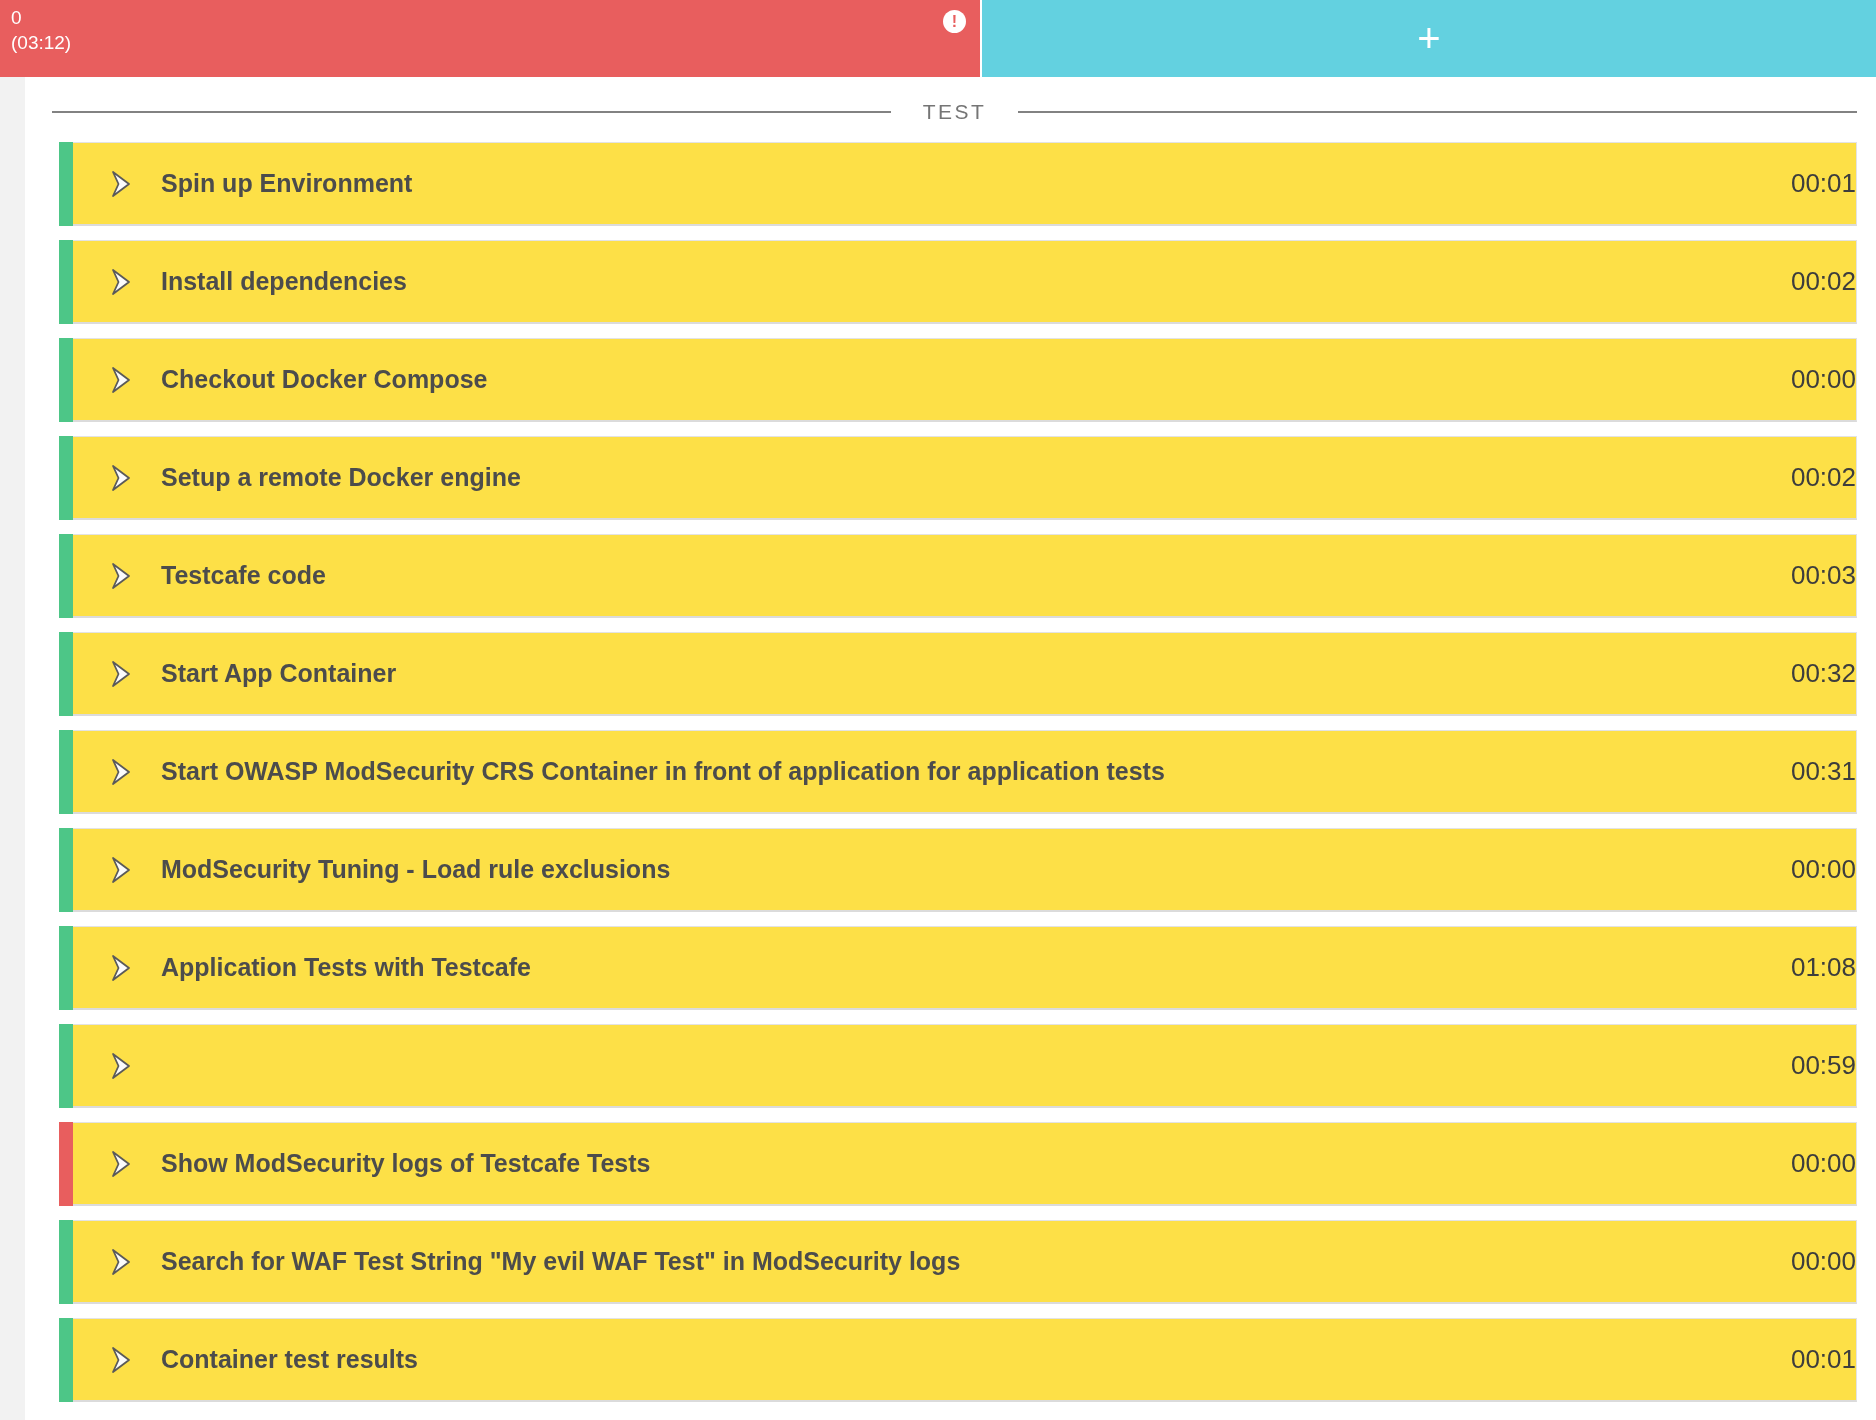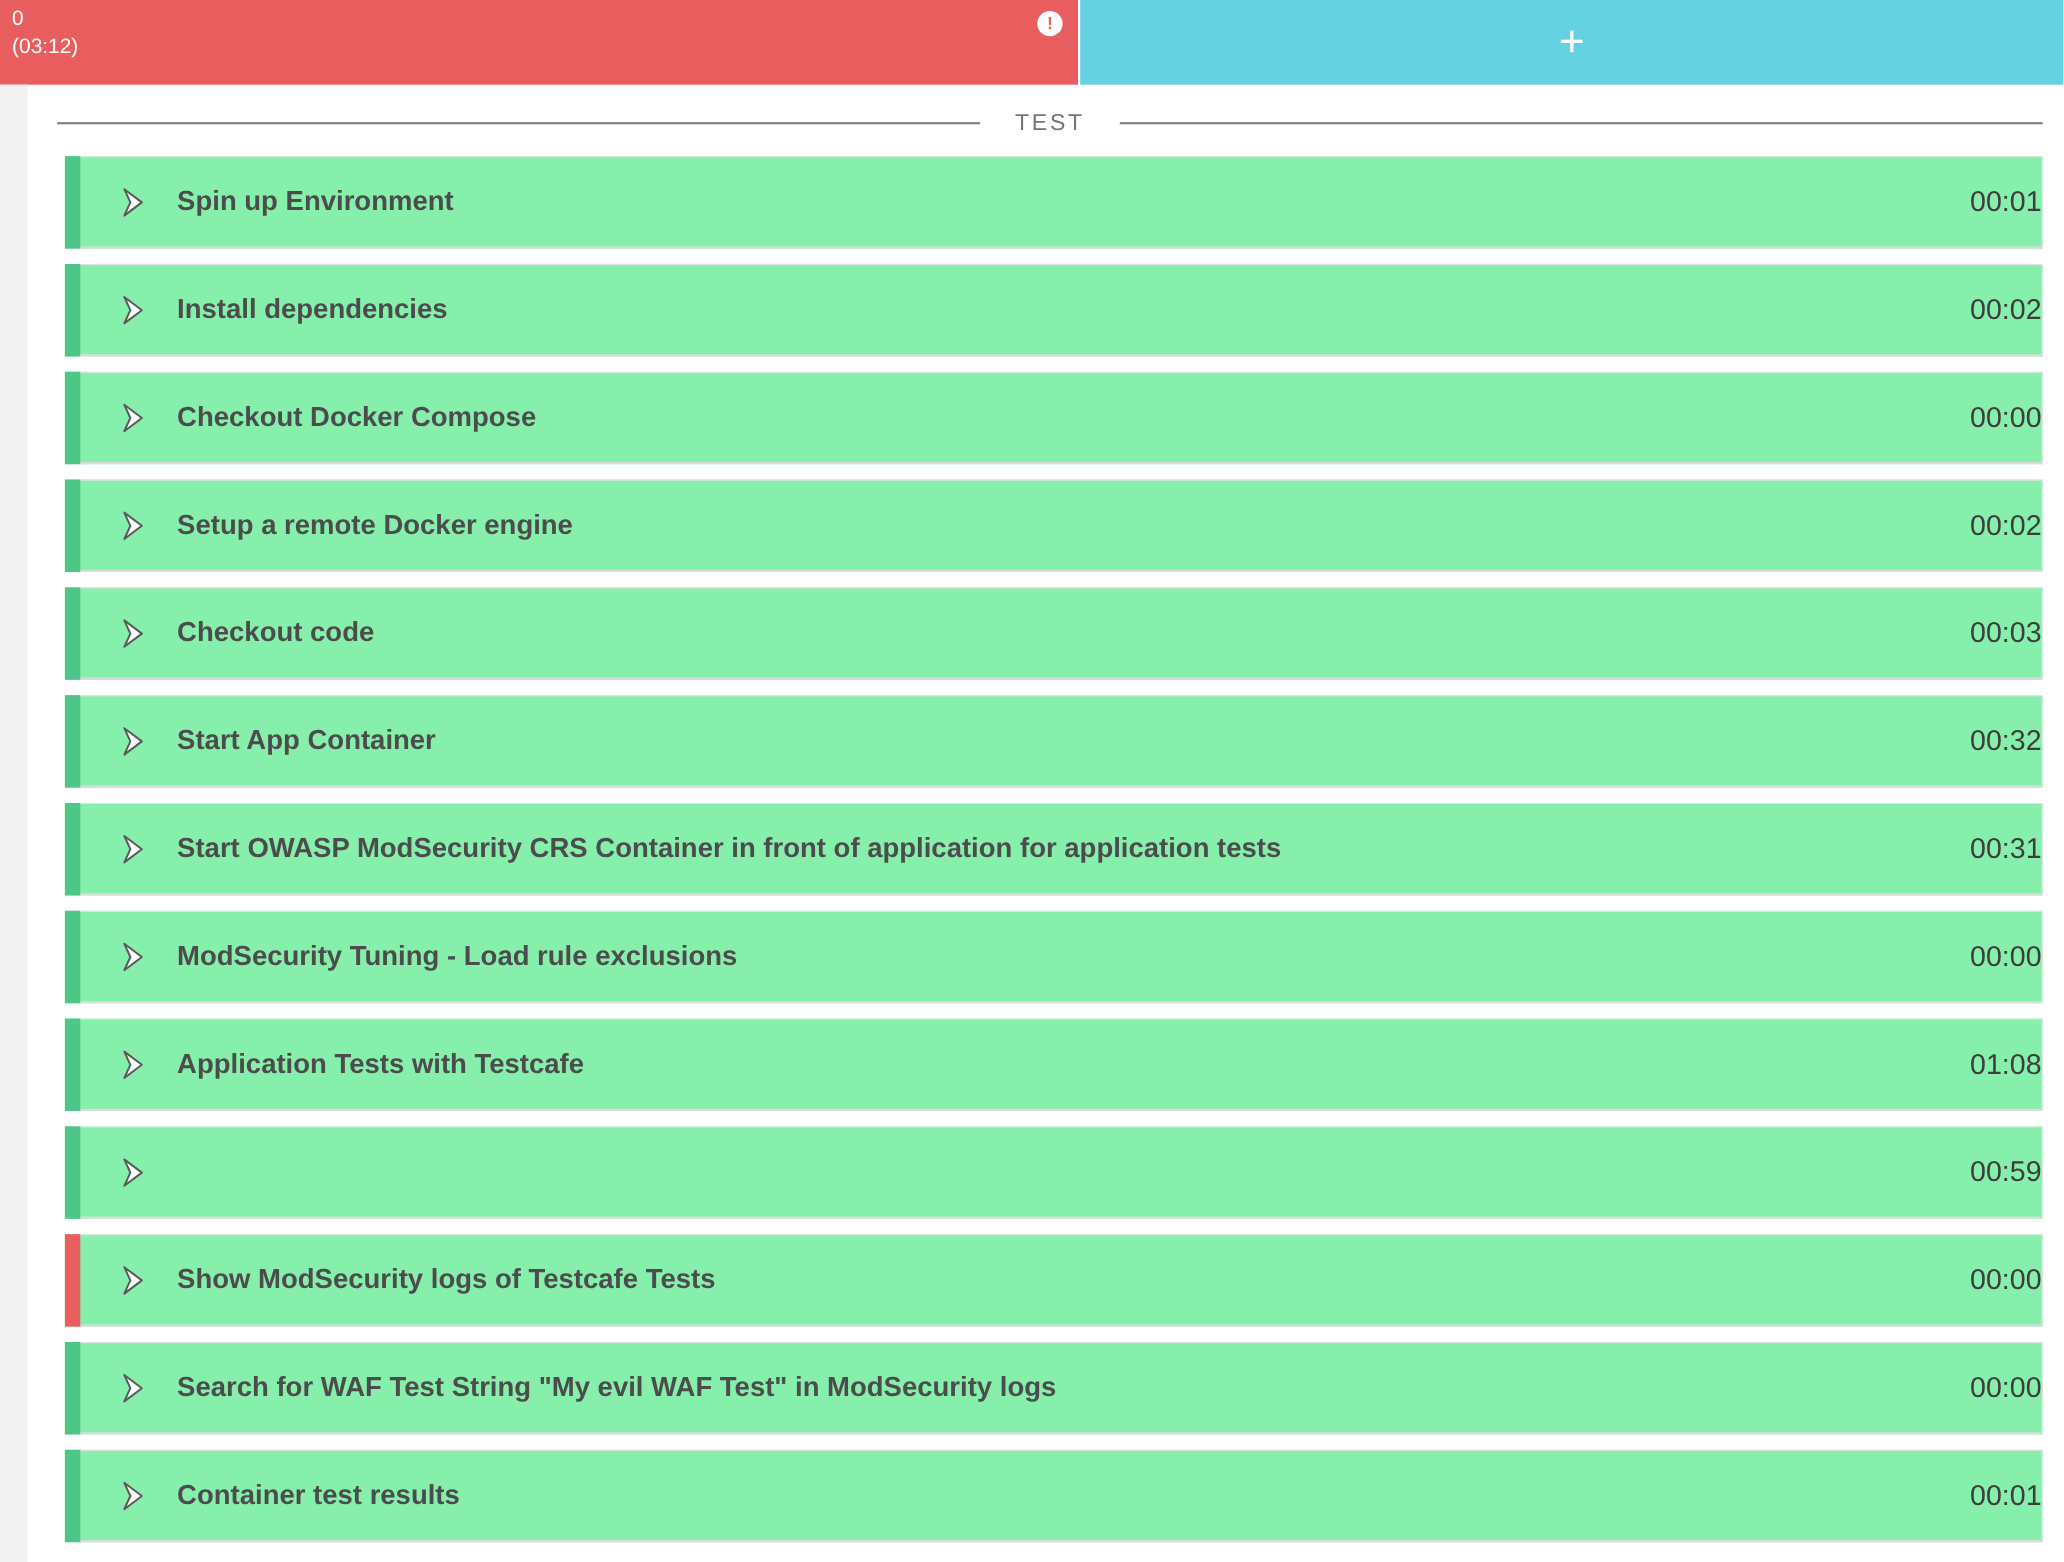--- a/index.html
+++ b/index.html
@@ -89,21 +89,21 @@
   }
 
   
   .step-list {
     margin: 17px 19px 0 59px;
   }
   .step-row {
     position: relative;
     height: 84px;
     margin-bottom: 14px;
-    background: #86efac;
+    background: #fde047;
     border: 1px solid #e3e3e3;
     border-bottom: 2px solid #dbdbdb;
     border-left: none;
     box-sizing: border-box;
     display: flex;
     align-items: center;
     padding-left: 14px; 
   }
   .status-bar {
     position: absolute;
@@ -192,21 +192,21 @@
     </svg>
     <span class="step-name">Setup a remote Docker engine</span>
     <span class="step-duration">00:02</span>
   </div>
 
   <div class="step-row success">
     <div class="status-bar"></div>
     <svg class="chevron-icon" viewBox="0 0 24 30" xmlns="http://www.w3.org/2000/svg">
       <path d="M5 3 L21 15 L5 27 L10.5 15 Z" fill="#fbfbfb" stroke="#5a5a5a" stroke-width="1.8" stroke-linejoin="round"></path>
     </svg>
-    <span class="step-name">Checkout code</span>
+    <span class="step-name">Testcafe code</span>
     <span class="step-duration">00:03</span>
   </div>
 
   <div class="step-row success">
     <div class="status-bar"></div>
     <svg class="chevron-icon" viewBox="0 0 24 30" xmlns="http://www.w3.org/2000/svg">
       <path d="M5 3 L21 15 L5 27 L10.5 15 Z" fill="#fbfbfb" stroke="#5a5a5a" stroke-width="1.8" stroke-linejoin="round"></path>
     </svg>
     <span class="step-name">Start App Container</span>
     <span class="step-duration">00:32</span>

